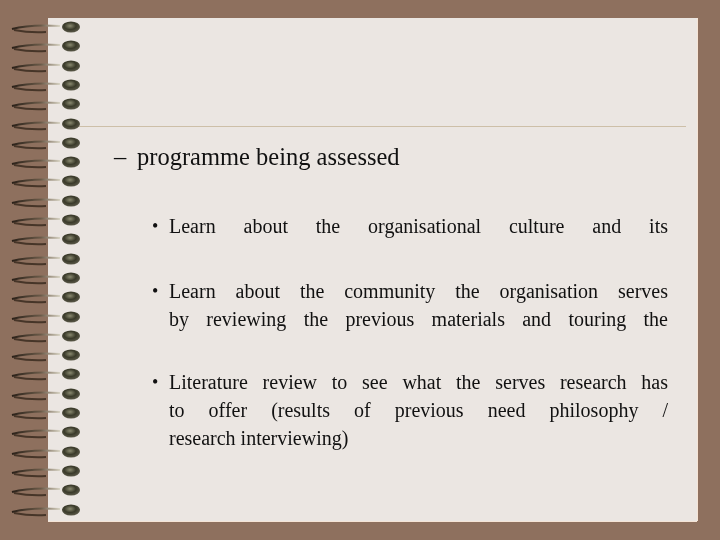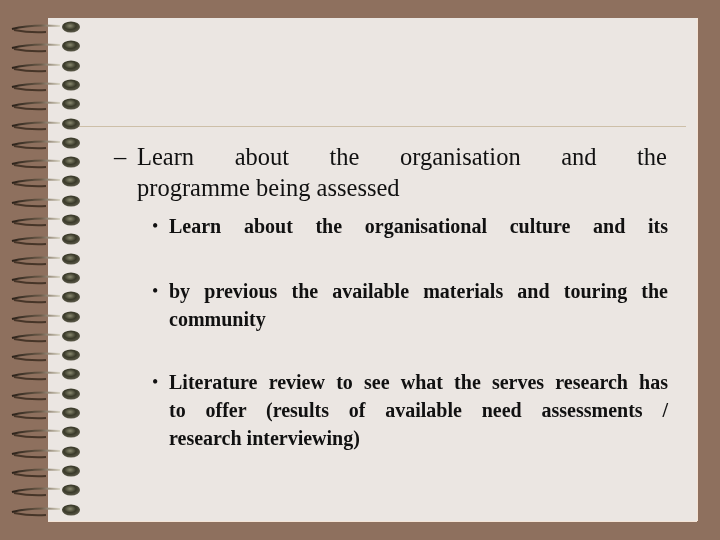--- a/index.html
+++ b/index.html
@@ -83,21 +83,20 @@
     }
     .lvl2 .bullet {
       position: absolute;
       left: -17px;
       top: 0;
       font-size: 18px;
     }
     .lvl2 .ln {
       display: block;
       white-space: nowrap;
-      font-weight: bold;
     }
     .lvl2 .ln.j {
       text-align: justify;
       text-align-last: justify;
       white-space: normal;
     }
   </style>
 </head>
 <body>
 
@@ -597,34 +596,33 @@
         <path d="M2 9 Q20 4 50 6" stroke="url(#wg25)" stroke-width="2" fill="none"></path>
         <path d="M4 10 Q20 13 36 12" stroke="#3A2A1E" stroke-width="2" fill="none" opacity="0.85"></path>
         <ellipse cx="61" cy="7" rx="9" ry="5.5" fill="url(#hg25)"></ellipse>
       </svg>
     </div>
   </div>
 
 <div class="content">
   <div class="lvl1">
     <span class="dash">–</span>
-    <span class="line1">Learn about the organisation and the</span>
     <span class="line2">programme being assessed</span>
   </div>
 
   <div class="lvl2" style="top:212px;">
     <span class="bullet">•</span>
     <span class="ln j">Learn about the organisational culture and its</span>
   </div>
 
   <div class="lvl2" style="top:277px;">
     <span class="bullet">•</span>
-    <span class="ln j">by previous the available materials and touring the</span>
-    <span class="ln">community</span>
+    <span class="ln j">Learn about the community the organisation serves</span>
+    <span class="ln j">by reviewing the previous materials and touring the</span>
   </div>
 
   <div class="lvl2" style="top:368px;">
     <span class="bullet">•</span>
     <span class="ln j">Literature review to see what the serves research has</span>
-    <span class="ln j">to offer (results of available need assessments /</span>
+    <span class="ln j">to offer (results of previous need philosophy /</span>
     <span class="ln">research interviewing)</span>
   </div>
 </div>
 
 </body></html>

